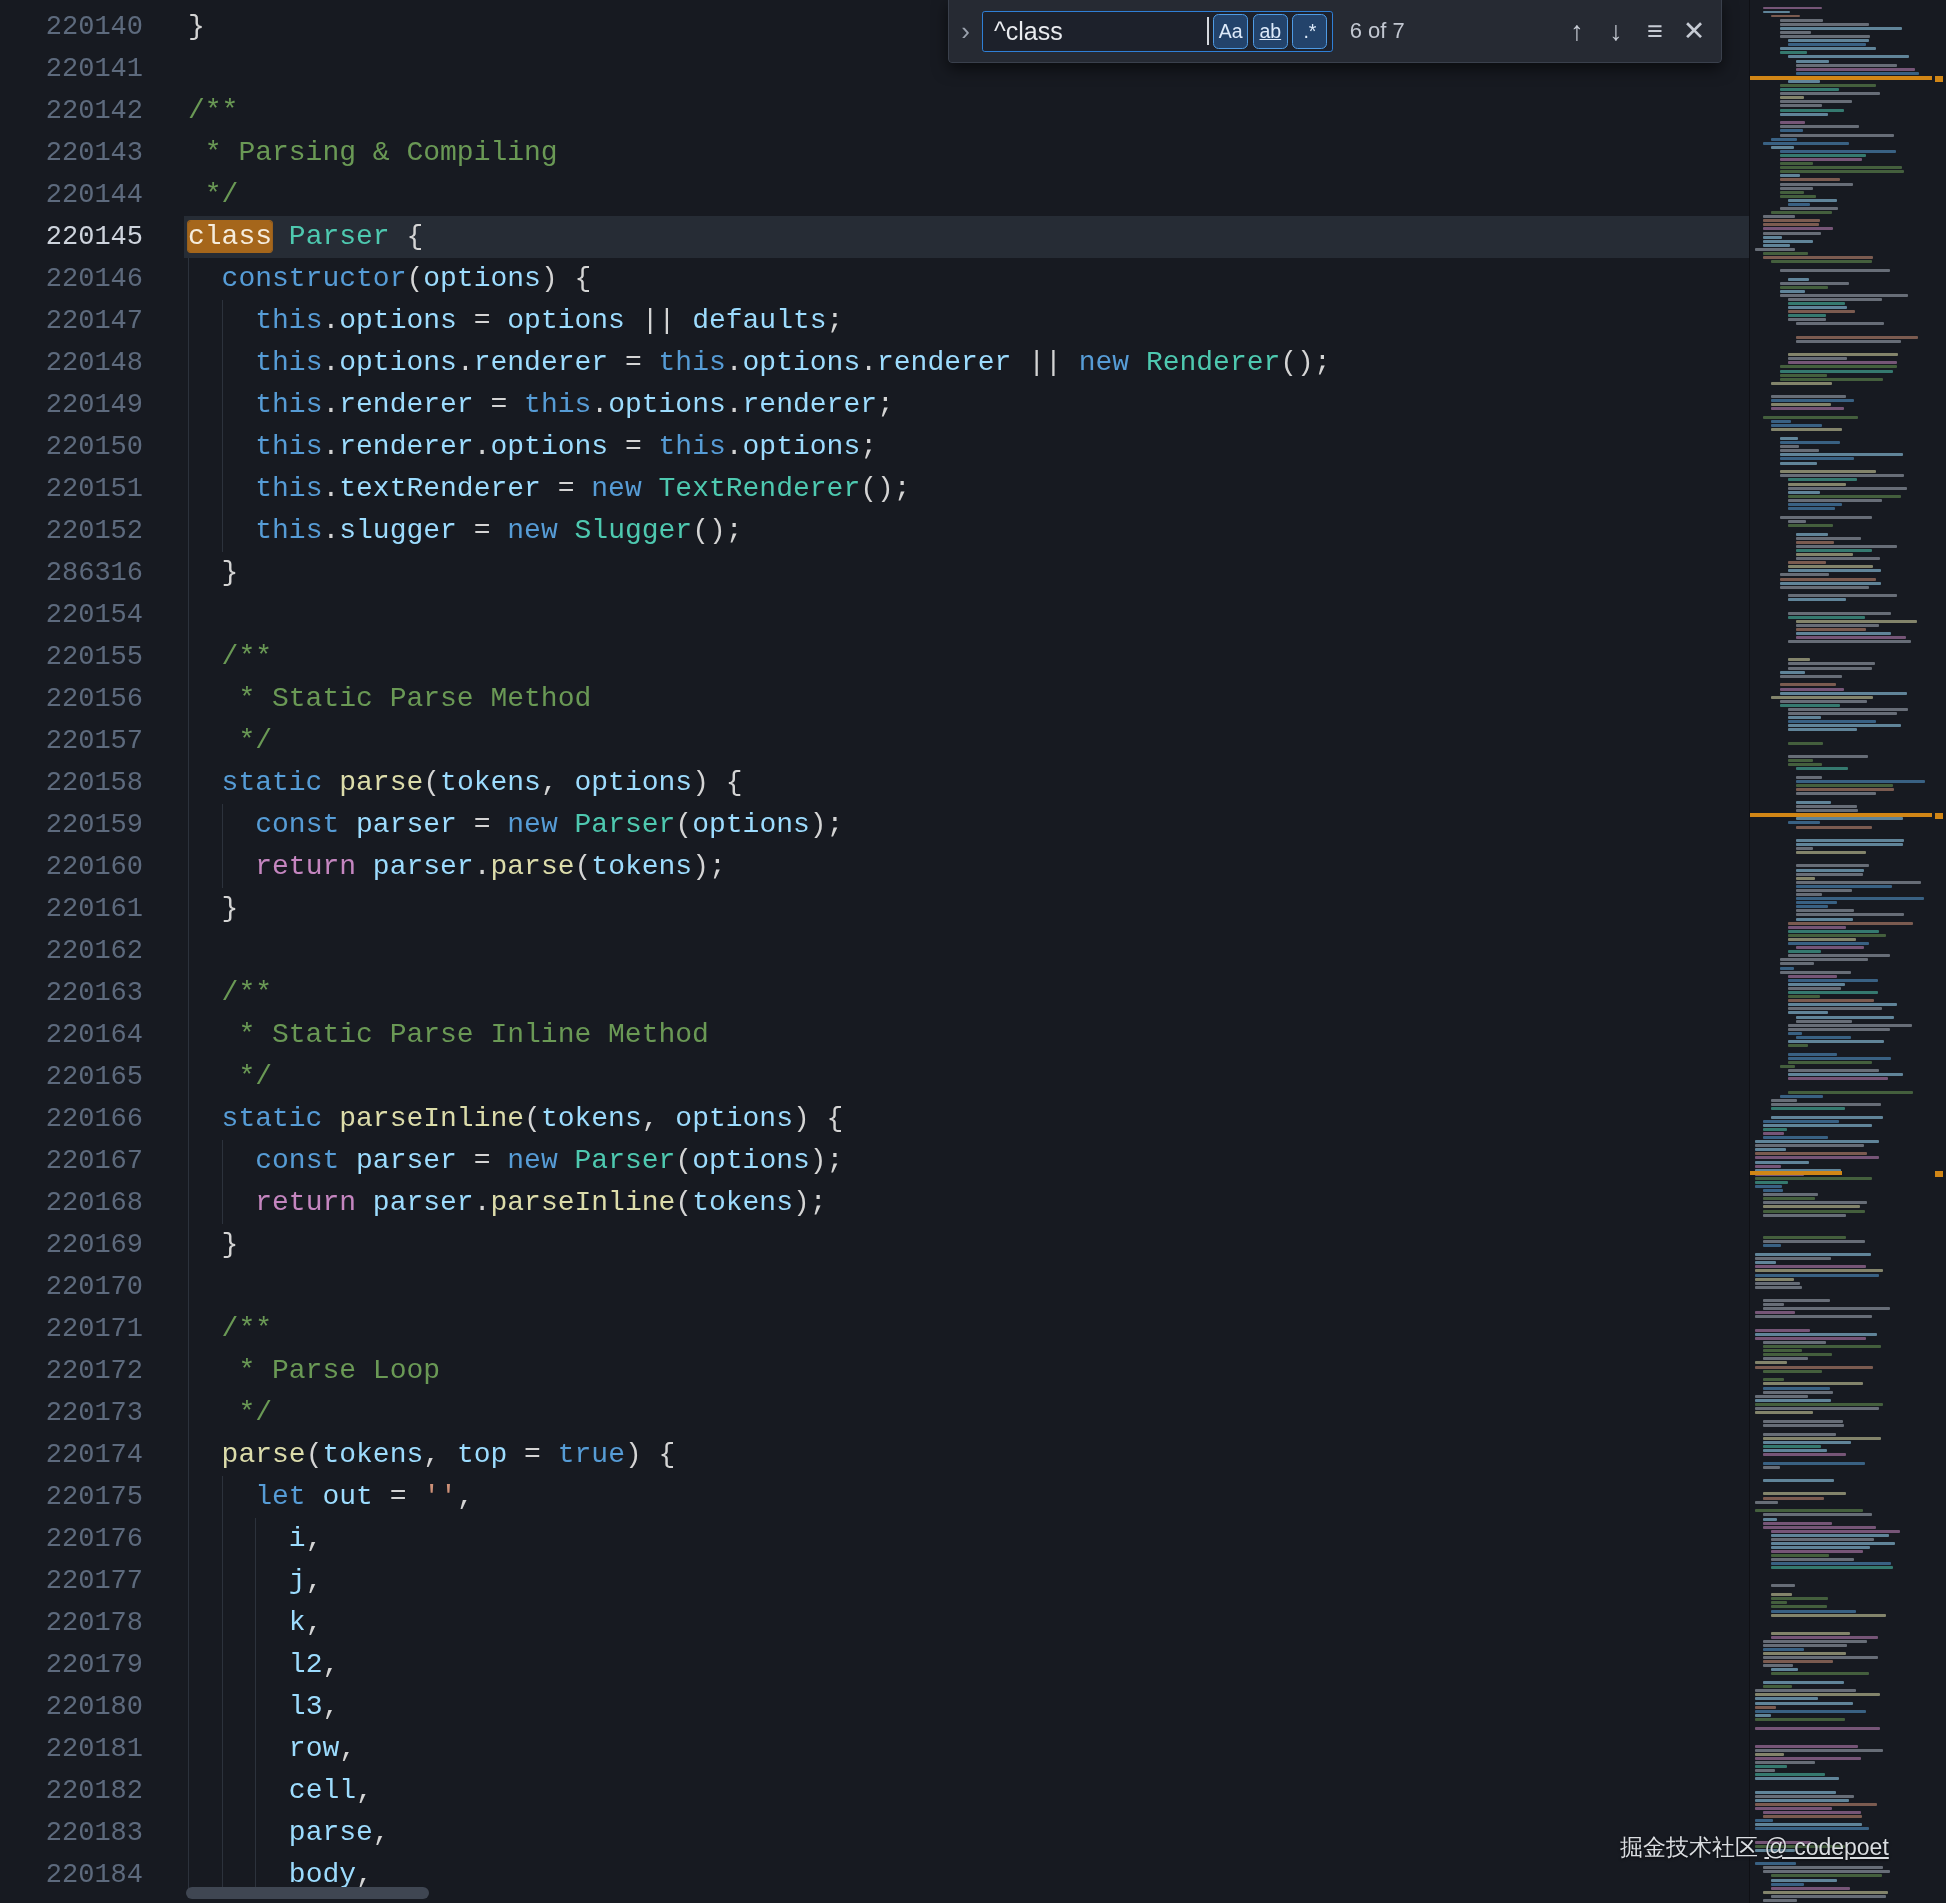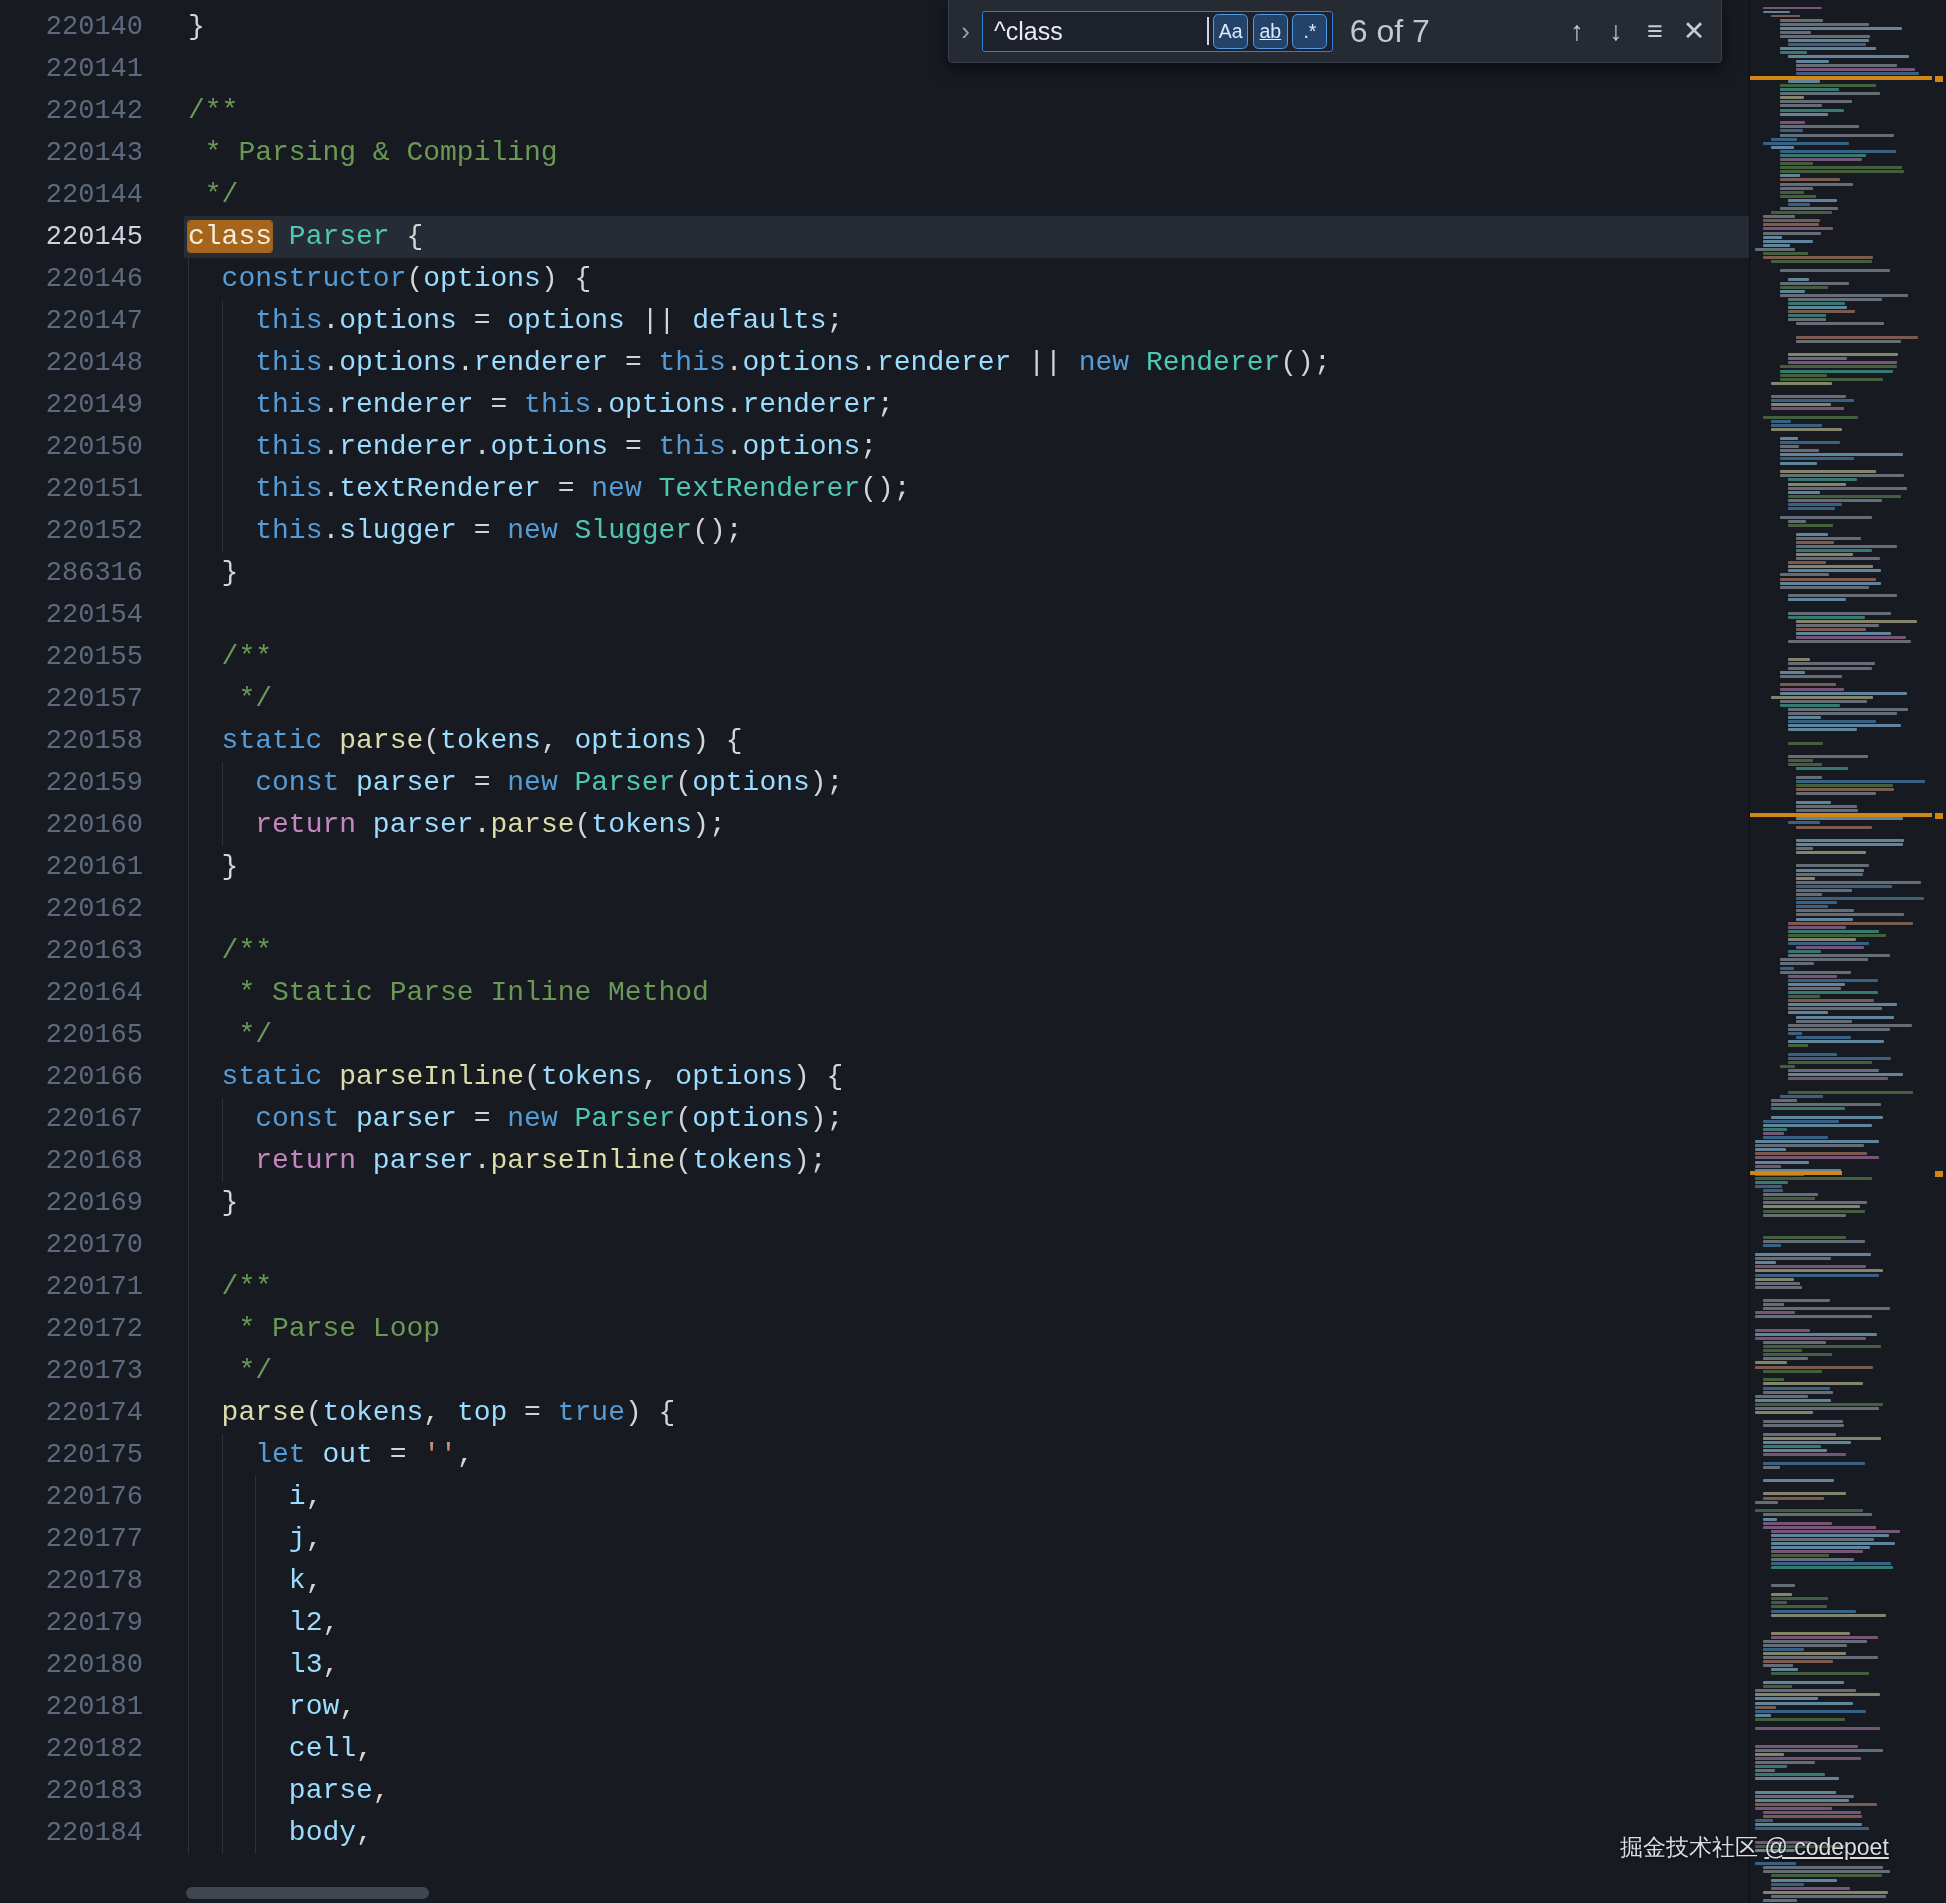--- a/index.html
+++ b/index.html
@@ -56,21 +56,21 @@
   }
   .fw-query{color:#e9ebef;font-size:25px;flex:1;white-space:pre;}
   .fw-caret{display:inline-block;width:1.9px;height:28px;background:#d4d8df;vertical-align:middle;margin-left:0.9px;}
   .fw-toggle{
     width:33px;height:33px;margin-left:4.6px;flex:none;
     display:flex;align-items:center;justify-content:center;
     border-radius:5.6px;font-size:19.5px;color:#ddeafa;
     background:rgba(45,124,214,.38);border:0.9px solid #4f9be4;cursor:pointer;
   }
   .fw-toggle.uline{text-decoration:underline;}
-  .fw-count{margin-left:16.7px;color:#c2c7d1;font-size:32px;white-space:nowrap;}
+  .fw-count{margin-left:16.7px;color:#c2c7d1;font-size:22px;white-space:nowrap;}
   .fw-spacer{flex:1;}
   .fw-icon{
     width:39px;height:39px;display:flex;align-items:center;justify-content:center;
     color:#c6cbd4;font-size:27px;border-radius:5.6px;cursor:pointer;flex:none;
   }
   .fw-icon:last-child{margin-right:7.4px;}
 
   
   #minimap{
     position:absolute;left:1749px;top:0;width:183px;height:1903px;z-index:5;
@@ -106,20 +106,21 @@
     <div class="row"><span class="ln">220146</span><span class="guide" style="left: calc(0ch + 188px);"></span><span class="code"><span class="tk-fg">  </span><span class="tk-kw">constructor</span><span class="tk-fg">(</span><span class="tk-prop">options</span><span class="tk-fg">) {</span></span></div>
     <div class="row"><span class="ln">220147</span><span class="guide" style="left: calc(0ch + 188px);"></span><span class="guide" style="left: calc(2ch + 188px);"></span><span class="code"><span class="tk-fg">    </span><span class="tk-kw">this</span><span class="tk-fg">.</span><span class="tk-prop">options</span><span class="tk-fg"> = </span><span class="tk-prop">options</span><span class="tk-fg"> || </span><span class="tk-prop">defaults</span><span class="tk-fg">;</span></span></div>
     <div class="row"><span class="ln">220148</span><span class="guide" style="left: calc(0ch + 188px);"></span><span class="guide" style="left: calc(2ch + 188px);"></span><span class="code"><span class="tk-fg">    </span><span class="tk-kw">this</span><span class="tk-fg">.</span><span class="tk-prop">options</span><span class="tk-fg">.</span><span class="tk-prop">renderer</span><span class="tk-fg"> = </span><span class="tk-kw">this</span><span class="tk-fg">.</span><span class="tk-prop">options</span><span class="tk-fg">.</span><span class="tk-prop">renderer</span><span class="tk-fg"> || </span><span class="tk-kw">new</span><span class="tk-fg"> </span><span class="tk-type">Renderer</span><span class="tk-fg">();</span></span></div>
     <div class="row"><span class="ln">220149</span><span class="guide" style="left: calc(0ch + 188px);"></span><span class="guide" style="left: calc(2ch + 188px);"></span><span class="code"><span class="tk-fg">    </span><span class="tk-kw">this</span><span class="tk-fg">.</span><span class="tk-prop">renderer</span><span class="tk-fg"> = </span><span class="tk-kw">this</span><span class="tk-fg">.</span><span class="tk-prop">options</span><span class="tk-fg">.</span><span class="tk-prop">renderer</span><span class="tk-fg">;</span></span></div>
     <div class="row"><span class="ln">220150</span><span class="guide" style="left: calc(0ch + 188px);"></span><span class="guide" style="left: calc(2ch + 188px);"></span><span class="code"><span class="tk-fg">    </span><span class="tk-kw">this</span><span class="tk-fg">.</span><span class="tk-prop">renderer</span><span class="tk-fg">.</span><span class="tk-prop">options</span><span class="tk-fg"> = </span><span class="tk-kw">this</span><span class="tk-fg">.</span><span class="tk-prop">options</span><span class="tk-fg">;</span></span></div>
     <div class="row"><span class="ln">220151</span><span class="guide" style="left: calc(0ch + 188px);"></span><span class="guide" style="left: calc(2ch + 188px);"></span><span class="code"><span class="tk-fg">    </span><span class="tk-kw">this</span><span class="tk-fg">.</span><span class="tk-prop">textRenderer</span><span class="tk-fg"> = </span><span class="tk-kw">new</span><span class="tk-fg"> </span><span class="tk-type">TextRenderer</span><span class="tk-fg">();</span></span></div>
     <div class="row"><span class="ln">220152</span><span class="guide" style="left: calc(0ch + 188px);"></span><span class="guide" style="left: calc(2ch + 188px);"></span><span class="code"><span class="tk-fg">    </span><span class="tk-kw">this</span><span class="tk-fg">.</span><span class="tk-prop">slugger</span><span class="tk-fg"> = </span><span class="tk-kw">new</span><span class="tk-fg"> </span><span class="tk-type">Slugger</span><span class="tk-fg">();</span></span></div>
     <div class="row"><span class="ln">286316</span><span class="guide" style="left: calc(0ch + 188px);"></span><span class="code"><span class="tk-fg">  }</span></span></div>
     <div class="row"><span class="ln">220154</span><span class="guide" style="left: calc(0ch + 188px);"></span><span class="code"></span></div>
     <div class="row"><span class="ln">220155</span><span class="guide" style="left: calc(0ch + 188px);"></span><span class="code"><span class="tk-fg">  </span><span class="tk-cmt">/**</span></span></div>
+    <div class="row"><span class="ln">220156</span><span class="guide" style="left: calc(0ch + 188px);"></span><span class="code"><span class="tk-cmt">   * Static Parse Method</span></span></div>
     <div class="row"><span class="ln">220157</span><span class="guide" style="left: calc(0ch + 188px);"></span><span class="code"><span class="tk-cmt">   */</span></span></div>
     <div class="row"><span class="ln">220158</span><span class="guide" style="left: calc(0ch + 188px);"></span><span class="code"><span class="tk-fg">  </span><span class="tk-kw">static</span><span class="tk-fg"> </span><span class="tk-fn">parse</span><span class="tk-fg">(</span><span class="tk-prop">tokens</span><span class="tk-fg">, </span><span class="tk-prop">options</span><span class="tk-fg">) {</span></span></div>
     <div class="row"><span class="ln">220159</span><span class="guide" style="left: calc(0ch + 188px);"></span><span class="guide" style="left: calc(2ch + 188px);"></span><span class="code"><span class="tk-fg">    </span><span class="tk-kw">const</span><span class="tk-fg"> </span><span class="tk-prop">parser</span><span class="tk-fg"> = </span><span class="tk-kw">new</span><span class="tk-fg"> </span><span class="tk-type">Parser</span><span class="tk-fg">(</span><span class="tk-prop">options</span><span class="tk-fg">);</span></span></div>
     <div class="row"><span class="ln">220160</span><span class="guide" style="left: calc(0ch + 188px);"></span><span class="guide" style="left: calc(2ch + 188px);"></span><span class="code"><span class="tk-fg">    </span><span class="tk-ctrl">return</span><span class="tk-fg"> </span><span class="tk-prop">parser</span><span class="tk-fg">.</span><span class="tk-fn">parse</span><span class="tk-fg">(</span><span class="tk-prop">tokens</span><span class="tk-fg">);</span></span></div>
     <div class="row"><span class="ln">220161</span><span class="guide" style="left: calc(0ch + 188px);"></span><span class="code"><span class="tk-fg">  }</span></span></div>
     <div class="row"><span class="ln">220162</span><span class="guide" style="left: calc(0ch + 188px);"></span><span class="code"></span></div>
     <div class="row"><span class="ln">220163</span><span class="guide" style="left: calc(0ch + 188px);"></span><span class="code"><span class="tk-fg">  </span><span class="tk-cmt">/**</span></span></div>
     <div class="row"><span class="ln">220164</span><span class="guide" style="left: calc(0ch + 188px);"></span><span class="code"><span class="tk-cmt">   * Static Parse Inline Method</span></span></div>
     <div class="row"><span class="ln">220165</span><span class="guide" style="left: calc(0ch + 188px);"></span><span class="code"><span class="tk-cmt">   */</span></span></div>
     <div class="row"><span class="ln">220166</span><span class="guide" style="left: calc(0ch + 188px);"></span><span class="code"><span class="tk-fg">  </span><span class="tk-kw">static</span><span class="tk-fg"> </span><span class="tk-fn">parseInline</span><span class="tk-fg">(</span><span class="tk-prop">tokens</span><span class="tk-fg">, </span><span class="tk-prop">options</span><span class="tk-fg">) {</span></span></div>

